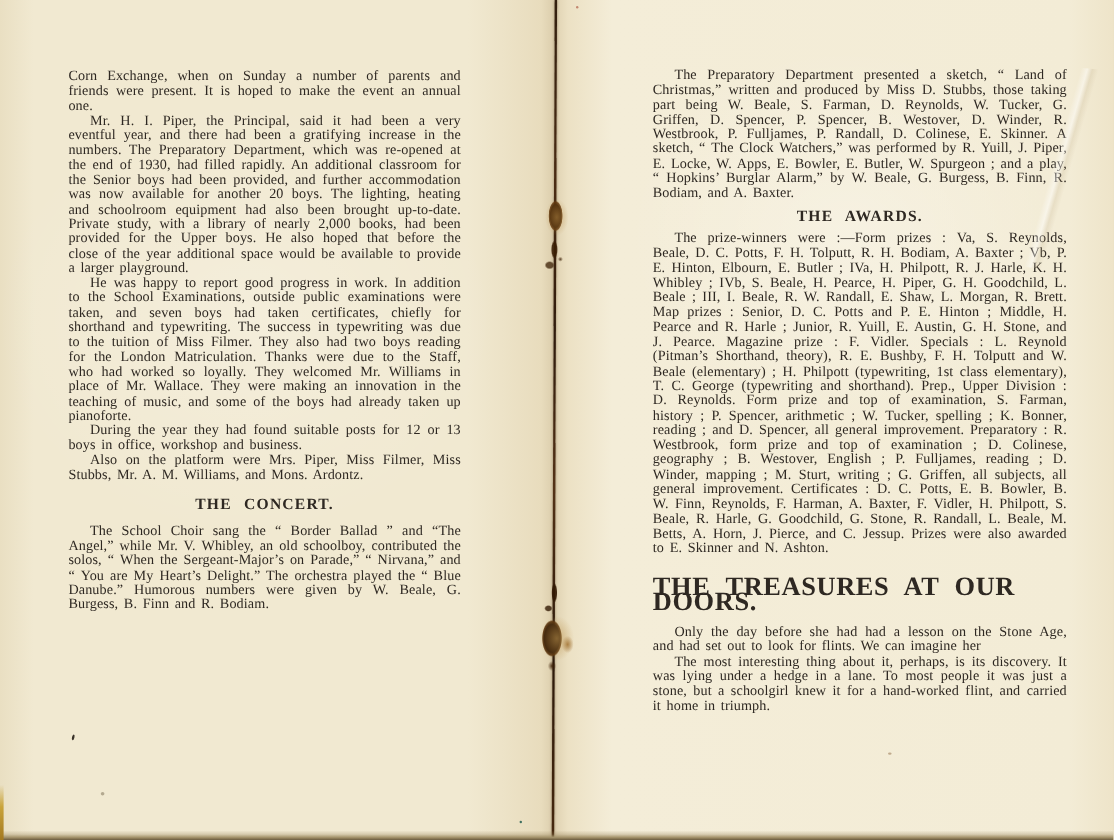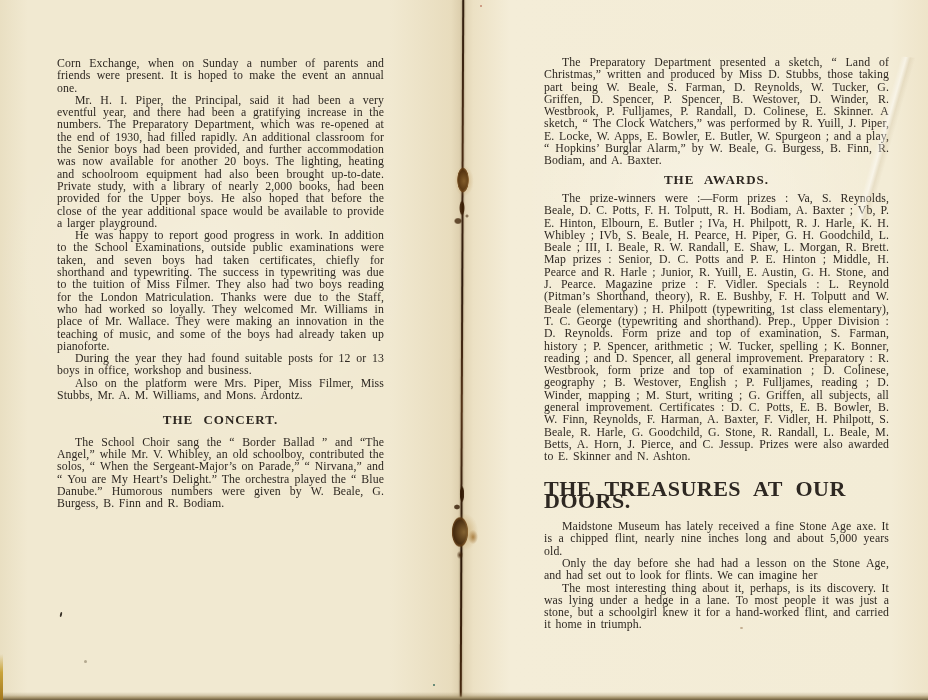--- a/index.html
+++ b/index.html
@@ -122,21 +122,20 @@
     <p>Also on the platform were Mrs. Piper, Miss Filmer, Miss Stubbs, Mr. A. M. Williams, and Mons. Ardontz.</p>
     <h3 class="section-heading">THE CONCERT.</h3>
     <p>The School Choir sang the “&nbsp;Border Ballad&nbsp;” and “The Angel,” while Mr. V. Whibley, an old schoolboy, contributed the solos, “&nbsp;When the Sergeant-Major’s on Parade,” “&nbsp;Nirvana,” and “&nbsp;You are My Heart’s Delight.”  The orchestra played the “&nbsp;Blue Danube.”  Humorous numbers were given by W. Beale, G. Burgess, B. Finn and R. Bodiam.</p>
   </div>
 
   <div class="page page-right">
     <p>The Preparatory Department presented a sketch, “&nbsp;Land of Christmas,” written and produced by Miss D. Stubbs, those taking part being W. Beale, S. Farman, D. Reynolds, W. Tucker, G. Griffen, D. Spencer, P. Spencer, B. Westover, D. Winder, R. Westbrook, P. Fulljames, P. Randall, D. Colinese, E. Skinner.  A sketch, “&nbsp;The Clock Watchers,” was performed by R. Yuill, J. Piper, E. Locke, W. Apps, E. Bowler, E. Butler, W. Spurgeon&nbsp;; and a play, “&nbsp;Hopkins’ Burglar Alarm,” by W. Beale, G. Burgess, B. Finn, R. Bodiam, and A. Baxter.</p>
     <h3 class="section-heading tight">THE AWARDS.</h3>
     <p>The prize-winners were&nbsp;:—Form prizes&nbsp;: Va, S. Reynolds, Beale, D. C. Potts, F. H. Tolputt, R. H. Bodiam, A. Baxter&nbsp;; Vb, P. E. Hinton, Elbourn, E. Butler&nbsp;; IVa, H. Philpott, R. J. Harle, K. H. Whibley&nbsp;; IVb, S. Beale, H. Pearce, H. Piper, G. H. Goodchild, L. Beale&nbsp;; III, I. Beale, R. W. Randall, E. Shaw, L. Morgan, R. Brett.  Map prizes&nbsp;: Senior, D. C. Potts and P. E. Hinton&nbsp;; Middle, H. Pearce and R. Harle&nbsp;; Junior, R. Yuill, E. Austin, G. H. Stone, and J. Pearce.  Magazine prize&nbsp;: F. Vidler.  Specials&nbsp;: L. Reynold (Pitman’s Shorthand, theory), R. E. Bushby, F. H. Tolputt and W. Beale (elementary)&nbsp;; H. Philpott (typewriting, 1st class elementary), T. C. George (typewriting and shorthand).  Prep., Upper Division&nbsp;: D. Reynolds.  Form prize and top of examination, S. Farman, history&nbsp;; P. Spencer, arithmetic&nbsp;; W. Tucker, spelling&nbsp;; K. Bonner, reading&nbsp;; and D. Spencer, all general improvement.  Preparatory&nbsp;: R. Westbrook, form prize and top of examination&nbsp;; D. Colinese, geography&nbsp;; B. Westover, English&nbsp;; P. Fulljames, reading&nbsp;; D. Winder, mapping&nbsp;; M. Sturt, writing&nbsp;; G. Griffen, all subjects, all general improvement.  Certificates&nbsp;: D. C. Potts, E. B. Bowler, B. W. Finn, Reynolds, F. Harman, A. Baxter, F. Vidler, H. Philpott, S. Beale, R. Harle, G. Goodchild, G. Stone, R. Randall, L. Beale, M. Betts, A. Horn, J. Pierce, and C. Jessup.  Prizes were also awarded to E. Skinner and N. Ashton.</p>
     <h2 class="major-heading">THE TREASURES AT OUR DOORS.</h2>
-    <p>Maidstone Museum has lately received a fine Stone Age axe.  It is a chipped flint, nearly nine inches long and about 5,000 years old.</p>
     <p>Only the day before she had had a lesson on the Stone Age, and had set out to look for flints.  We can imagine her</p>
     <p>The most interesting thing about it, perhaps, is its discovery.  It was lying under a hedge in a lane.  To most people it was just a stone, but a schoolgirl knew it for a hand-worked flint, and carried it home in triumph.</p>
   </div>
 
   <div class="gutter-line"></div>
   <div class="stain stain-top"></div>
   <div class="stain stain-bottom"></div>
   <div class="crease"></div>
   <div class="bottom-edge"></div>
   <div class="gilt-edge"></div>

